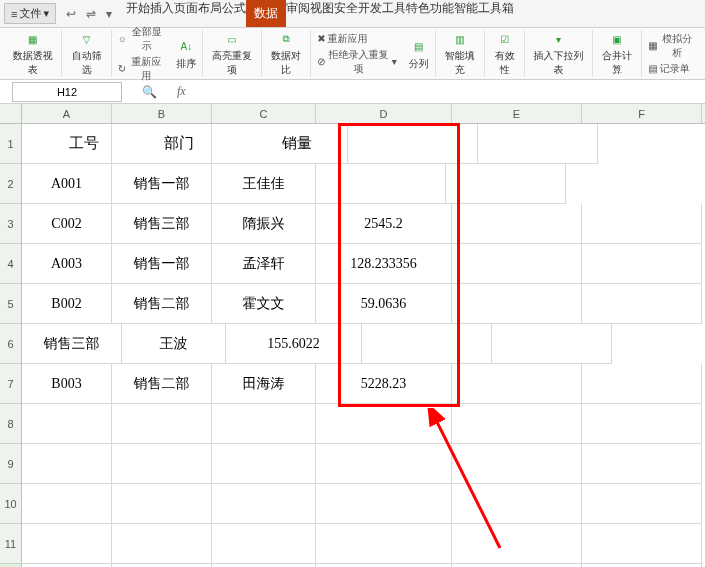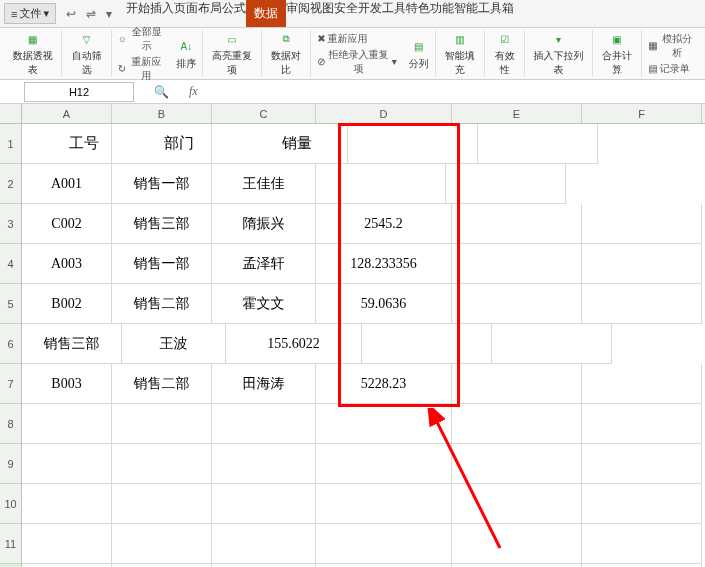--- a/index.html
+++ b/index.html
@@ -94,21 +94,21 @@
     height: 24px;
     border-bottom: 1px solid #d0d0d0;
     display: flex;
     align-items: center;
     font-size: 12px;
   }
   .name-box {
     width: 110px;
     height: 20px;
     border: 1px solid #c0c0c0;
-    margin-left: 24px;
+    margin-left: 12px;
     display: flex;
     align-items: center;
     justify-content: center;
     font-family: Arial;
     font-size: 11px;
     background: #fff;
   }
   .fx-sym {
     margin-left: 20px;
     color: #666;

